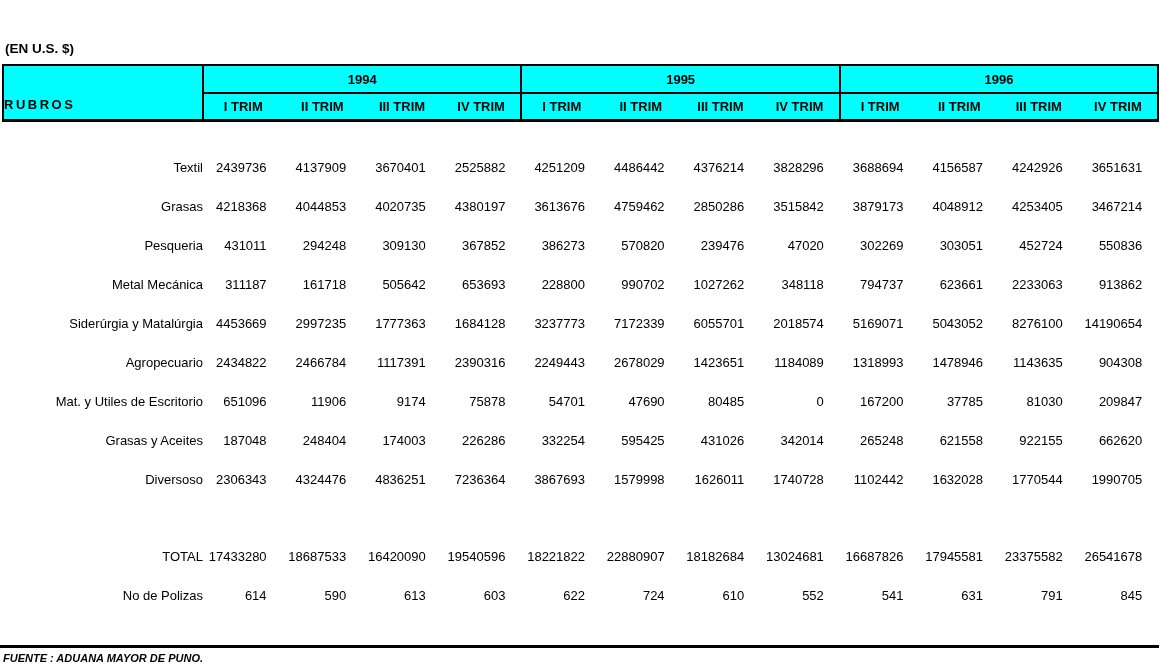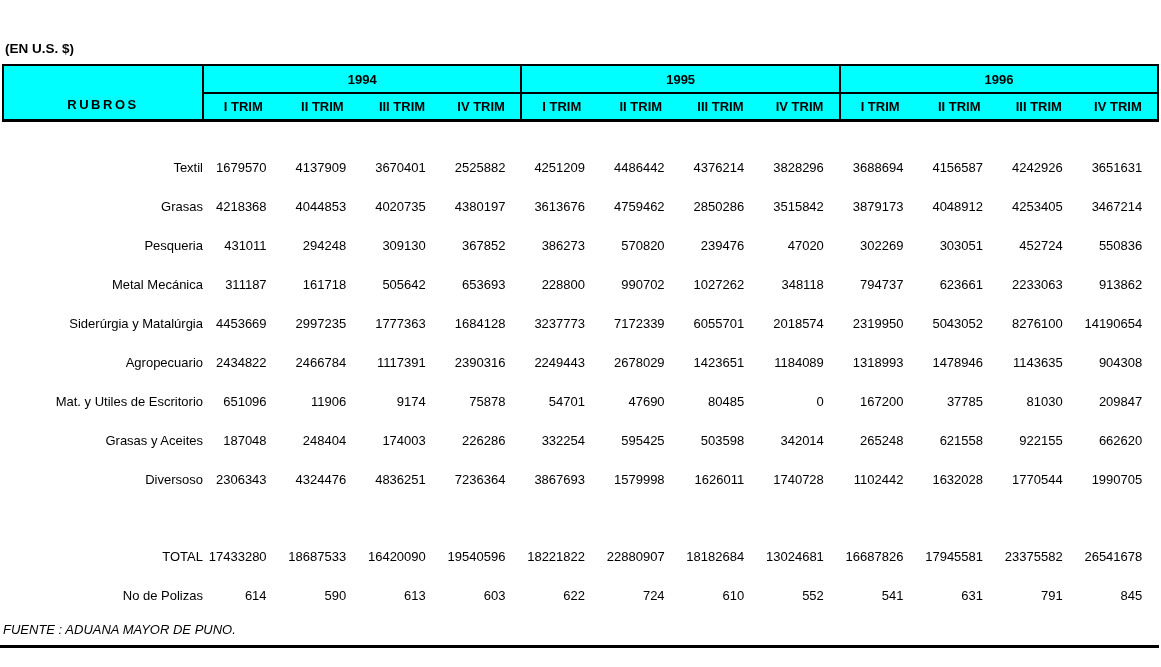--- a/index.html
+++ b/index.html
@@ -33,21 +33,21 @@
     background: var(--header-bg, #00FFFF);
     font-weight: bold;
     font-size: 13px;
   }
   th.th-rubros {
     border: 2px solid var(--border-color, #000);
     border-bottom: 3px solid var(--border-color, #000);
     letter-spacing: 2.5px;
     vertical-align: bottom;
     padding-bottom: 7px;
-    text-align: center;
+    text-align: left;
   }
   th.th-year {
     height: 28px;
     text-align: center;
     border-top: 2px solid var(--border-color, #000);
     border-bottom: 2px solid var(--border-color, #000);
     border-left: 2px solid var(--border-color, #000);
   }
   th.th-year.th-last { border-right: 2px solid var(--border-color, #000); }
   th.th-q {
@@ -62,24 +62,24 @@
   tbody td.num-cell { text-align: right; padding-right: 16px; }
   tbody tr.total-row { font-weight: normal; }
   .bottom-rule {
     position: absolute;
     left: 0; top: 645px;
     width: 1159px; height: 3px;
     background: var(--border-color, #000);
   }
   .footer-source {
     position: absolute;
-    left: 3px; top: 622px;
-    font-weight: normal;
+    left: 3px; top: 652px;
+    font-weight: bold;
     font-style: italic;
-    font-size: 13px;
+    font-size: 11px;
   }
 </style>
 </head>
 <body>
 
 <div class="title-block">
   <div>(EN U.S. $)</div>
 </div>
 
 <table class="exports">
@@ -119,21 +119,21 @@
       <th class="th-q">III TRIM</th>
       <th class="th-q th-last">IV TRIM</th>
     </tr>
   </thead>
   <tbody>
       <tr>
         <td colspan="13" style="height: 28px;"></td>
       </tr>
       <tr class="data-row">
         <td class="rubro-cell">Textil</td>
-        <td class="num-cell">1679570</td>
+        <td class="num-cell">2439736</td>
         <td class="num-cell">4137909</td>
         <td class="num-cell">3670401</td>
         <td class="num-cell">2525882</td>
         <td class="num-cell">4251209</td>
         <td class="num-cell">4486442</td>
         <td class="num-cell">4376214</td>
         <td class="num-cell">3828296</td>
         <td class="num-cell">3688694</td>
         <td class="num-cell">4156587</td>
         <td class="num-cell">4242926</td>
@@ -187,21 +187,21 @@
       <tr class="data-row">
         <td class="rubro-cell">Siderúrgia y Matalúrgia</td>
         <td class="num-cell">4453669</td>
         <td class="num-cell">2997235</td>
         <td class="num-cell">1777363</td>
         <td class="num-cell">1684128</td>
         <td class="num-cell">3237773</td>
         <td class="num-cell">7172339</td>
         <td class="num-cell">6055701</td>
         <td class="num-cell">2018574</td>
-        <td class="num-cell">2319950</td>
+        <td class="num-cell">5169071</td>
         <td class="num-cell">5043052</td>
         <td class="num-cell">8276100</td>
         <td class="num-cell">14190654</td>
       </tr>
       <tr class="data-row">
         <td class="rubro-cell">Agropecuario</td>
         <td class="num-cell">2434822</td>
         <td class="num-cell">2466784</td>
         <td class="num-cell">1117391</td>
         <td class="num-cell">2390316</td>
@@ -230,21 +230,21 @@
         <td class="num-cell">209847</td>
       </tr>
       <tr class="data-row">
         <td class="rubro-cell">Grasas y Aceites</td>
         <td class="num-cell">187048</td>
         <td class="num-cell">248404</td>
         <td class="num-cell">174003</td>
         <td class="num-cell">226286</td>
         <td class="num-cell">332254</td>
         <td class="num-cell">595425</td>
-        <td class="num-cell">503598</td>
+        <td class="num-cell">431026</td>
         <td class="num-cell">342014</td>
         <td class="num-cell">265248</td>
         <td class="num-cell">621558</td>
         <td class="num-cell">922155</td>
         <td class="num-cell">662620</td>
       </tr>
       <tr class="data-row">
         <td class="rubro-cell">Diversoso</td>
         <td class="num-cell">2306343</td>
         <td class="num-cell">4324476</td>

